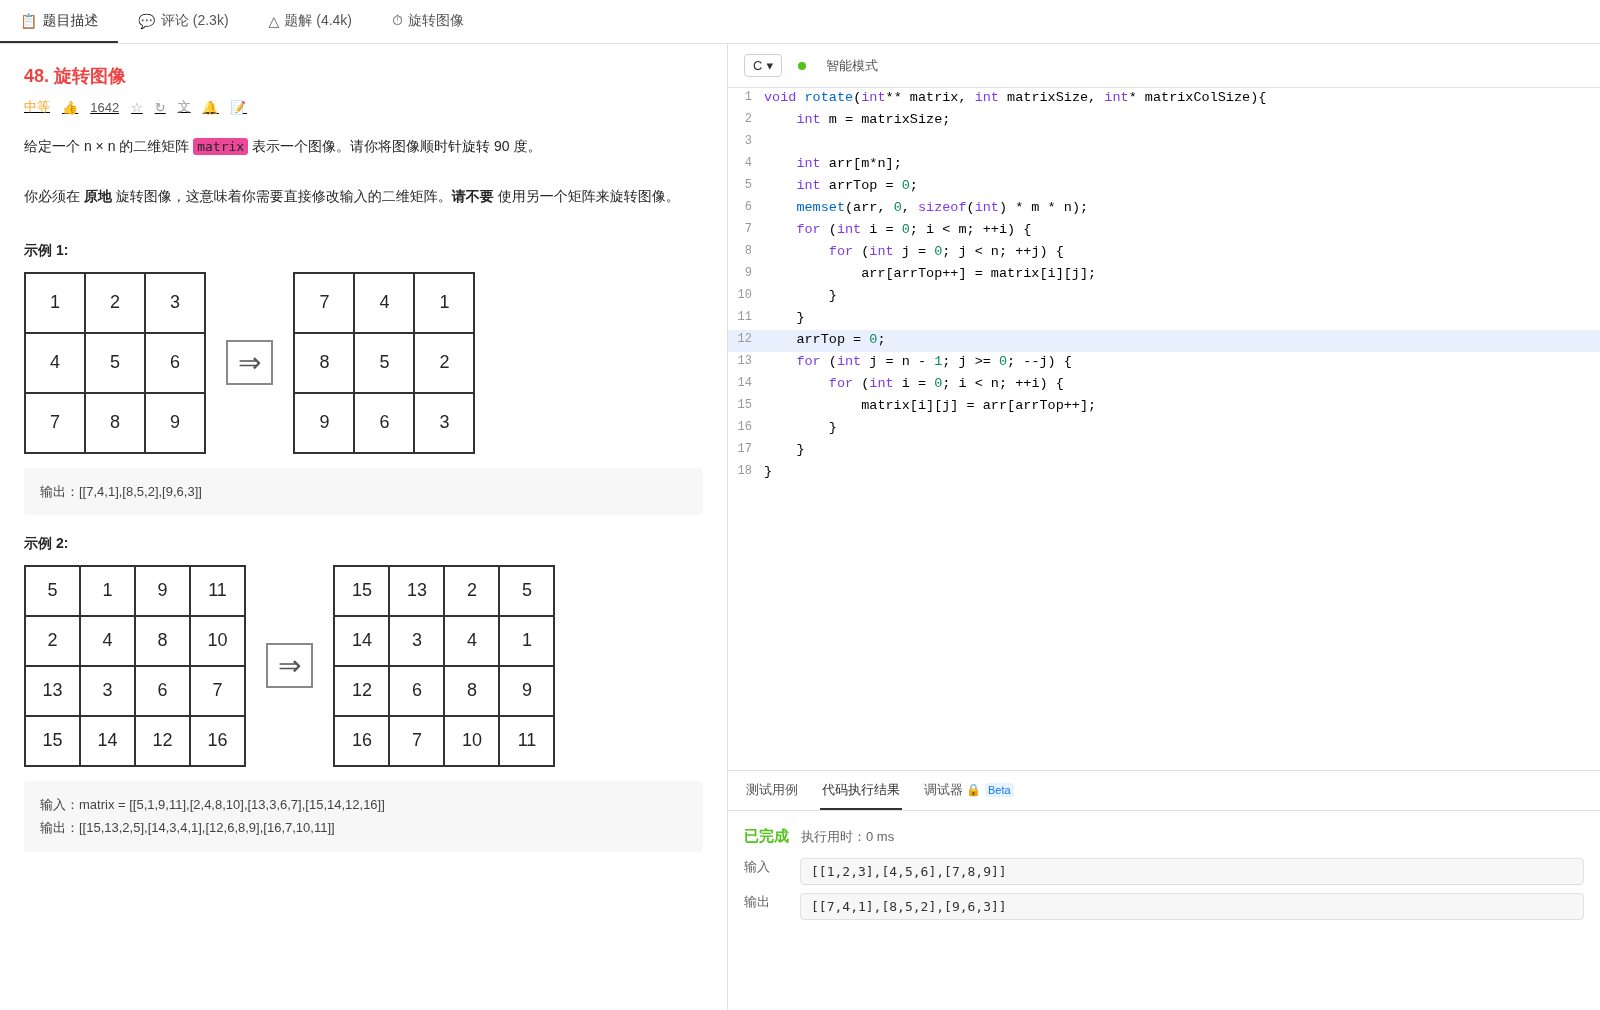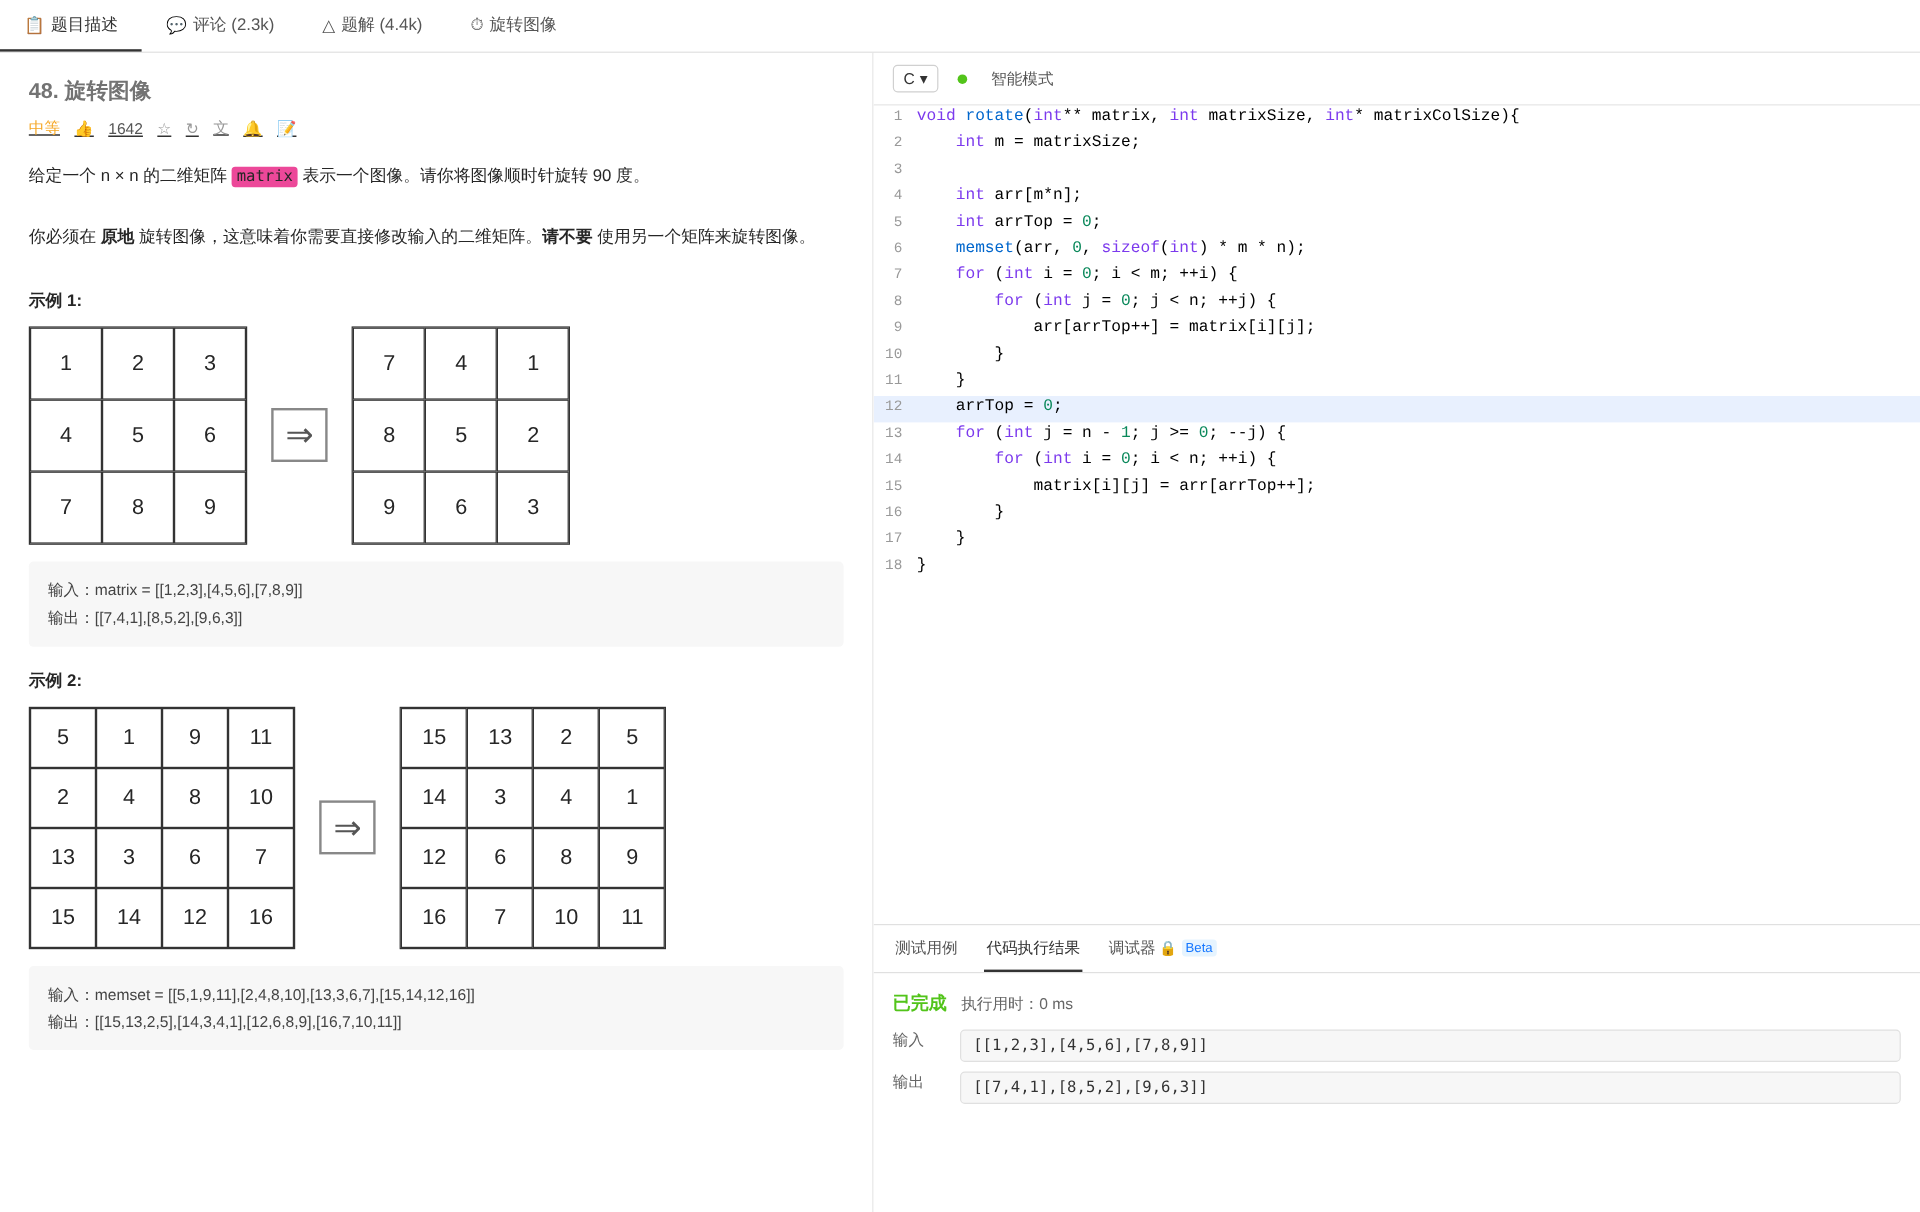--- a/index.html
+++ b/index.html
@@ -44,21 +44,21 @@
       width: 728px;
       border-right: 1px solid #e0e0e0;
       overflow-y: auto;
       padding: 20px 24px;
     }
 
     .problem-title {
       font-size: 18px;
       font-weight: bold;
       margin-bottom: 10px;
-      color: #737373;
+      color: #ef4444;
     }
 
     .problem-meta {
       display: flex;
       align-items: center;
       gap: 12px;
       margin-bottom: 18px;
       font-size: 13px;
       text-decoration: underline;
     }
@@ -383,21 +383,20 @@
         <div class="matrix-cell">1</div>
         <div class="matrix-cell">8</div>
         <div class="matrix-cell">5</div>
         <div class="matrix-cell">2</div>
         <div class="matrix-cell">9</div>
         <div class="matrix-cell">6</div>
         <div class="matrix-cell">3</div>
       </div>
     </div>
     <div class="example-io">
-      <div>输入：matrix = [[1,2,3],[4,5,6],[7,8,9]]</div>
       <div>输出：[[7,4,1],[8,5,2],[9,6,3]]</div>
     </div>
 
     
     <div class="example-title">示例 2:</div>
     <div class="example-block">
       <div class="matrix-grid grid4">
         <div class="matrix-cell">5</div>
         <div class="matrix-cell">1</div>
         <div class="matrix-cell">9</div>
@@ -431,21 +430,21 @@
         <div class="matrix-cell">6</div>
         <div class="matrix-cell">8</div>
         <div class="matrix-cell">9</div>
         <div class="matrix-cell">16</div>
         <div class="matrix-cell">7</div>
         <div class="matrix-cell">10</div>
         <div class="matrix-cell">11</div>
       </div>
     </div>
     <div class="example-io">
-      <div>输入：memset = [[5,1,9,11],[2,4,8,10],[13,3,6,7],[15,14,12,16]]</div>
+      <div>输入：matrix = [[5,1,9,11],[2,4,8,10],[13,3,6,7],[15,14,12,16]]</div>
       <div>输出：[[15,13,2,5],[14,3,4,1],[12,6,8,9],[16,7,10,11]]</div>
     </div>
 
   </div>
 
   <div class="right-panel">
 
     <div class="editor-header">
       <div class="lang-selector">
         <span>C</span>

